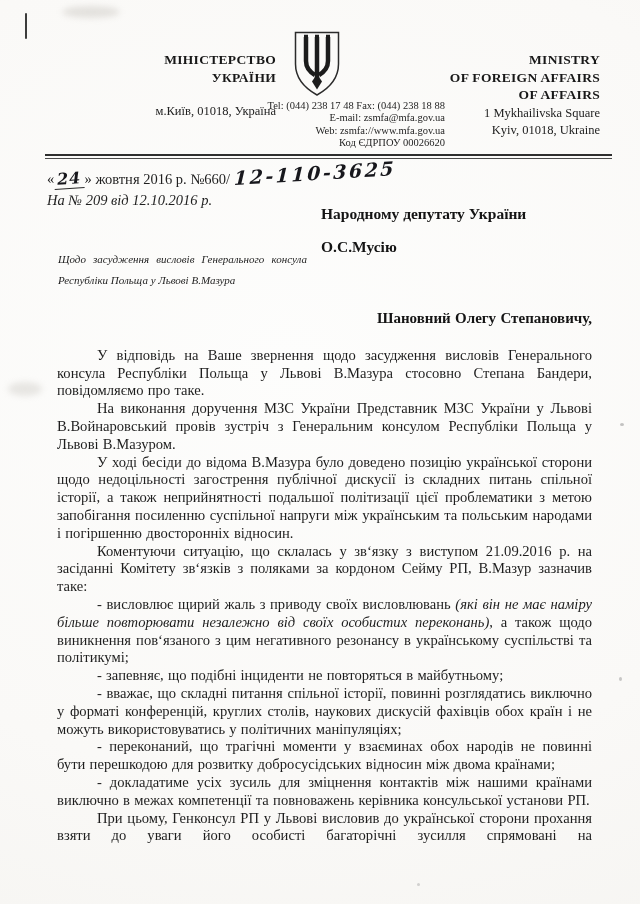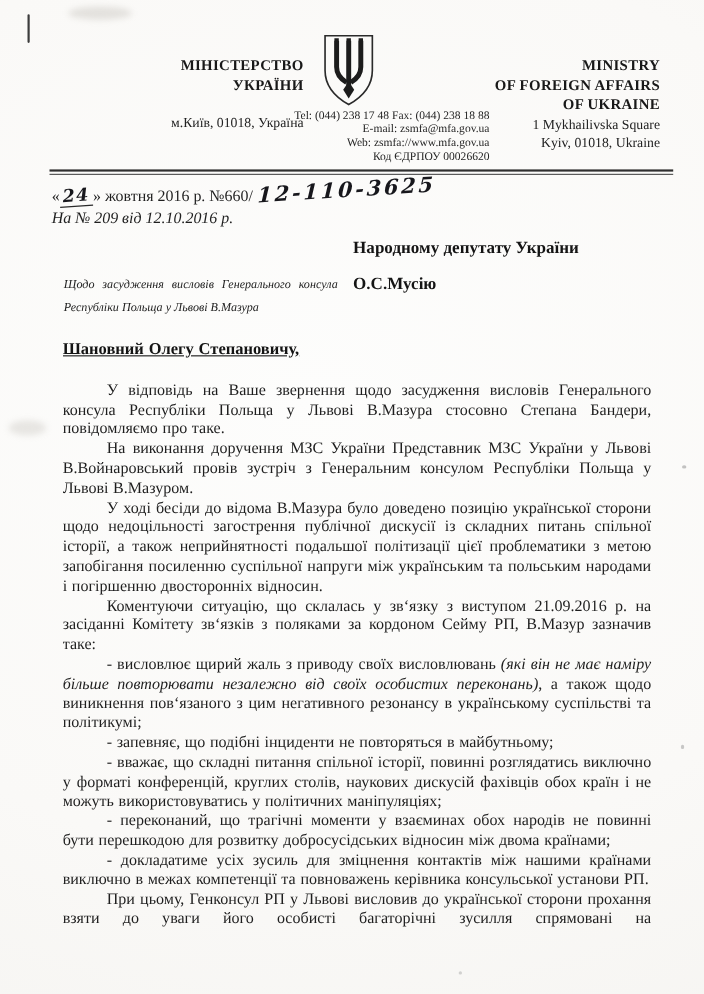--- a/index.html
+++ b/index.html
@@ -26,27 +26,27 @@
   .contacts{left:200px;top:100px;width:245px;font-size:10.5px;line-height:12.3px;color:#242424;}
   .emblem{position:absolute;left:292px;top:31px;width:50px;height:66px;}
   .rule{position:absolute;left:45px;top:154px;width:567px;height:2px;border-top:2.5px solid #2f2f2f;border-bottom:1.2px solid #4a4a4a;}
   
   .ref{position:absolute;left:47px;top:166px;font-size:14.5px;color:#1f1f1f;white-space:nowrap;}
   .ref .line2{margin-top:3px;font-size:14.5px;font-style:italic;}
   .handwritten{font-family:"DejaVu Serif","Liberation Serif",serif;font-style:italic;color:#17171c;}
   .hw-day{display:inline-block;font-size:16px;font-weight:bold;padding:0 3px;border-bottom:1.3px solid #2a2a2a;transform:rotate(-4deg);letter-spacing:1px;}
   .hw-num{display:inline-block;font-size:19px;font-weight:bold;letter-spacing:2.5px;transform:rotate(-3.5deg) skewX(-6deg);position:relative;top:-4px;left:4px;}
   
-  .recipient{position:absolute;left:321px;top:217px;font-weight:bold;font-size:15.5px;color:#141414;}
+  .recipient{position:absolute;left:321px;top:205px;font-weight:bold;font-size:15.5px;color:#141414;}
   .recipient .r2{margin-top:15px;}
   
   .subject{position:absolute;left:58px;top:249px;width:249px;font-style:italic;font-size:11px;line-height:20.5px;text-align:justify;color:#232323;}
   
   .letter-body{position:absolute;left:57px;top:310px;width:535px;font-size:14.6px;line-height:17.8px;color:#1e1e1e;word-spacing:.6px;}
-  .salutation{text-align:left;font-weight:bold;font-size:15px;margin:0 0 19px 0;color:#141414;text-decoration:underline;}
+  .salutation{text-align:right;font-weight:bold;font-size:15px;margin:0 0 19px 0;color:#141414;}
   .para{margin:0;text-indent:40px;text-align:justify;}
   .para .em{font-style:italic;}
   .para.fill-last{text-align-last:justify;}
 </style>
 </head>
 <body>
 
 <div class="page">
 
   <div class="mark-vline"></div>
@@ -73,21 +73,21 @@
         <path d="M28,12 V60 C28,74 36,82 46,88" stroke="#1c1c1c" stroke-width="9" fill="none"></path>
         <path d="M72,12 V60 C72,74 64,82 54,88" stroke="#1c1c1c" stroke-width="9" fill="none"></path>
         <path d="M50,86 L40,101 L50,117 L60,101 Z" fill="#1c1c1c"></path>
         <path d="M24,10 H32 M46,10 H54 M68,10 H76" stroke="#1c1c1c" stroke-width="5"></path>
       </svg>
     </div>
 
     <div class="lh-block org-en">
       <div>MINISTRY</div>
       <div>OF FOREIGN AFFAIRS</div>
-      <div>OF UKRAINE</div>
+      <div>OF AFFAIRS</div>
     </div>
     <div class="lh-block addr-en">
       <div>1 Mykhailivska Square</div>
       <div>Kyiv, 01018, Ukraine</div>
     </div>
 
     <div class="lh-block contacts">
       <div>Tel: (044) 238 17 48 Fax: (044) 238 18 88</div>
       <div>E-mail: zsmfa@mfa.gov.ua</div>
       <div>Web: zsmfa://www.mfa.gov.ua</div>

